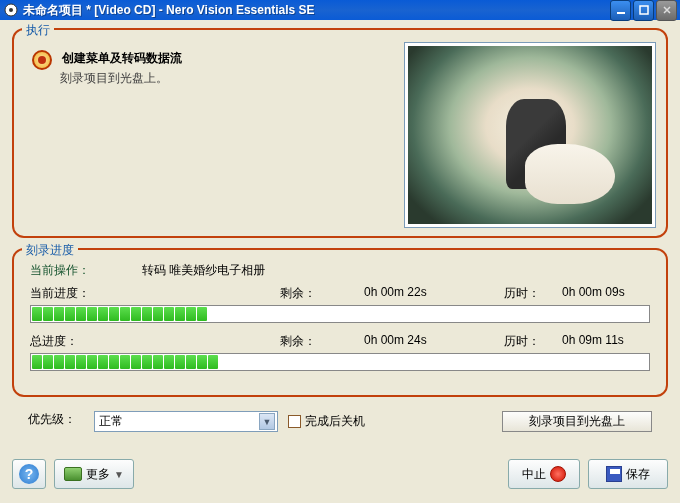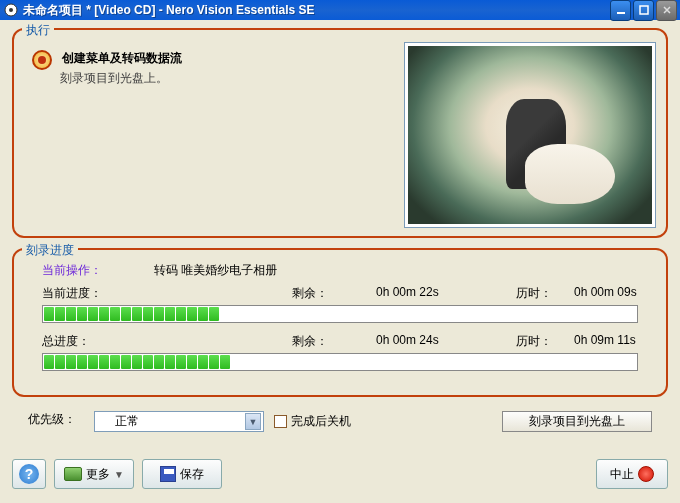--- a/index.html
+++ b/index.html
@@ -17,35 +17,35 @@
 .exec-inner{display:flex}
 .exec-left{flex:1;padding:8px 6px 0 8px}
 .exec-head{display:flex;align-items:flex-start;gap:10px;font-weight:bold;}
 .bullet{width:20px;height:20px;border:2px solid #b93600;border-radius:50%;display:flex;align-items:center;justify-content:center;background:radial-gradient(circle,#ffe6a0,#f0b030)}
 .bullet-inner{width:8px;height:8px;background:#c03010;border-radius:50%}
 .exec-sub{margin-left:28px;color:#404040}
 .preview{width:252px;height:186px;border:1px solid #7a9bb8;background:#fff;padding:3px}
 .preview-img{width:100%;height:100%;background:radial-gradient(ellipse 60% 70% at 50% 45%,#f5f0e0 0%,#e8ddc8 30%,#9fb89a 55%,#4a6b58 80%,#2a3a2e 100%);position:relative;overflow:hidden}
 .preview-img::before{content:"";position:absolute;left:40%;top:30%;width:60px;height:90px;background:linear-gradient(135deg,#3a3a3a 40%,#2a2a2a 60%);border-radius:30% 30% 10% 10%}
 .preview-img::after{content:"";position:absolute;left:48%;top:55%;width:90px;height:60px;background:linear-gradient(to bottom,#f8f4ea,#e8e0d0);border-radius:40% 60% 50% 40%}
-.progress-box{padding:12px 28px 14px}
+.progress-box{padding:12px 16px 14px}
 .row{display:flex;align-items:center;margin-bottom:6px}
-.label{color:#6d28d9}
+.label{color:#14532d}
 .op-row .label{width:100px}
 .op-row .val{margin-left:12px}
 .prog-labels{display:flex;margin-top:6px}
 .prog-labels .l1{width:250px}
 .prog-labels .l2{width:84px}
 .prog-labels .l3{width:140px}
 .prog-labels .l4{width:58px}
 .bar{height:18px;border:1px solid #888;background:#fff;margin:3px 0 10px;display:flex;align-items:center;padding:1px;gap:1px;overflow:hidden}
 .seg{width:10px;height:14px;background:linear-gradient(to bottom,#5cde4e,#2fbb20);border-radius:1px}
 .bottom-row{display:flex;padding:4px 16px 0;gap:10px}
 .bottom-row .plabel{width:56px}
-.combo{width:170px;height:21px;border:1px solid #7f9db9;background:#fff;display:flex;align-items:center;padding:0 2px 0 20px;color:#000}
+.combo{width:184px;height:21px;border:1px solid #7f9db9;background:#fff;display:flex;align-items:center;padding:0 2px 0 4px;color:#000}
 .combo .arrow{margin-left:auto;width:16px;height:17px;background:linear-gradient(to bottom,#dbe6f5,#b2c8e3);border:1px solid #8aa6c1;display:flex;align-items:center;justify-content:center;font-size:9px;color:#4a5a6e}
 .chk{display:flex;align-items:center;gap:4px;}
 .chkbox{width:13px;height:13px;border:1px solid #8a5a2a;background:#fff}
 .traybtn{margin-left:auto;width:150px;height:21px;border:1px solid #888;background:linear-gradient(to bottom,#fdfdfc,#e8e5d8);display:flex;align-items:center;justify-content:center;cursor:pointer}
 .footer{position:absolute;bottom:8px;left:12px;right:12px;display:flex;align-items:center;gap:8px}
 .iconbtn{height:30px;min-width:30px;border:1px solid #8aa;border-radius:3px;background:linear-gradient(to bottom,#fdfdfd,#dde6e8);display:flex;align-items:center;justify-content:center;cursor:pointer;padding:0 6px;gap:4px}
 .iconbtn.more{min-width:80px}
 .iconbtn.save{min-width:80px}
 .iconbtn.stop{min-width:72px;margin-left:auto}
 .stop-icon{width:16px;height:16px;border-radius:50%;background:radial-gradient(circle,#ff7060,#d01000);border:1px solid #a01000}
@@ -180,22 +180,22 @@
 
   <div class="footer">
     <div class="iconbtn">
       <span class="q-icon">?</span>
     </div>
     <div class="iconbtn more">
       <span class="disk-icon"></span>
       <span>更多</span>
       <span class="chev">▼</span>
     </div>
+    <div class="iconbtn stop">
+      <span>中止</span>
+      <span class="stop-icon"></span>
+    </div>
     <div class="iconbtn save">
       <span class="save-icon"></span>
       <span>保存</span>
     </div>
-    <div class="iconbtn stop">
-      <span>中止</span>
-      <span class="stop-icon"></span>
-    </div>
   </div>
 </div>
 
 </body></html>

